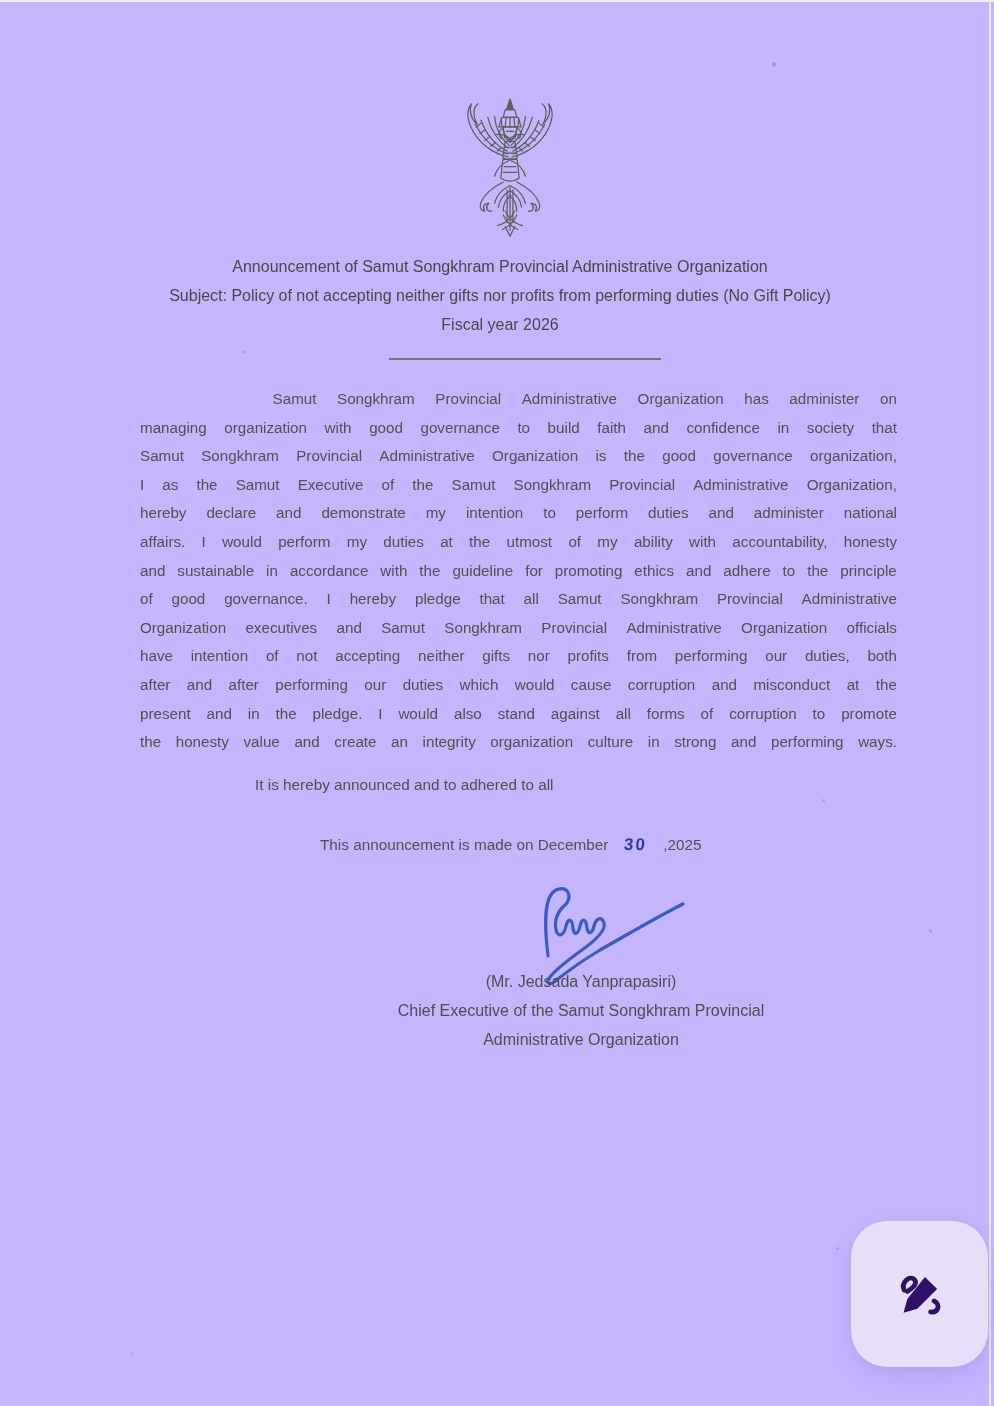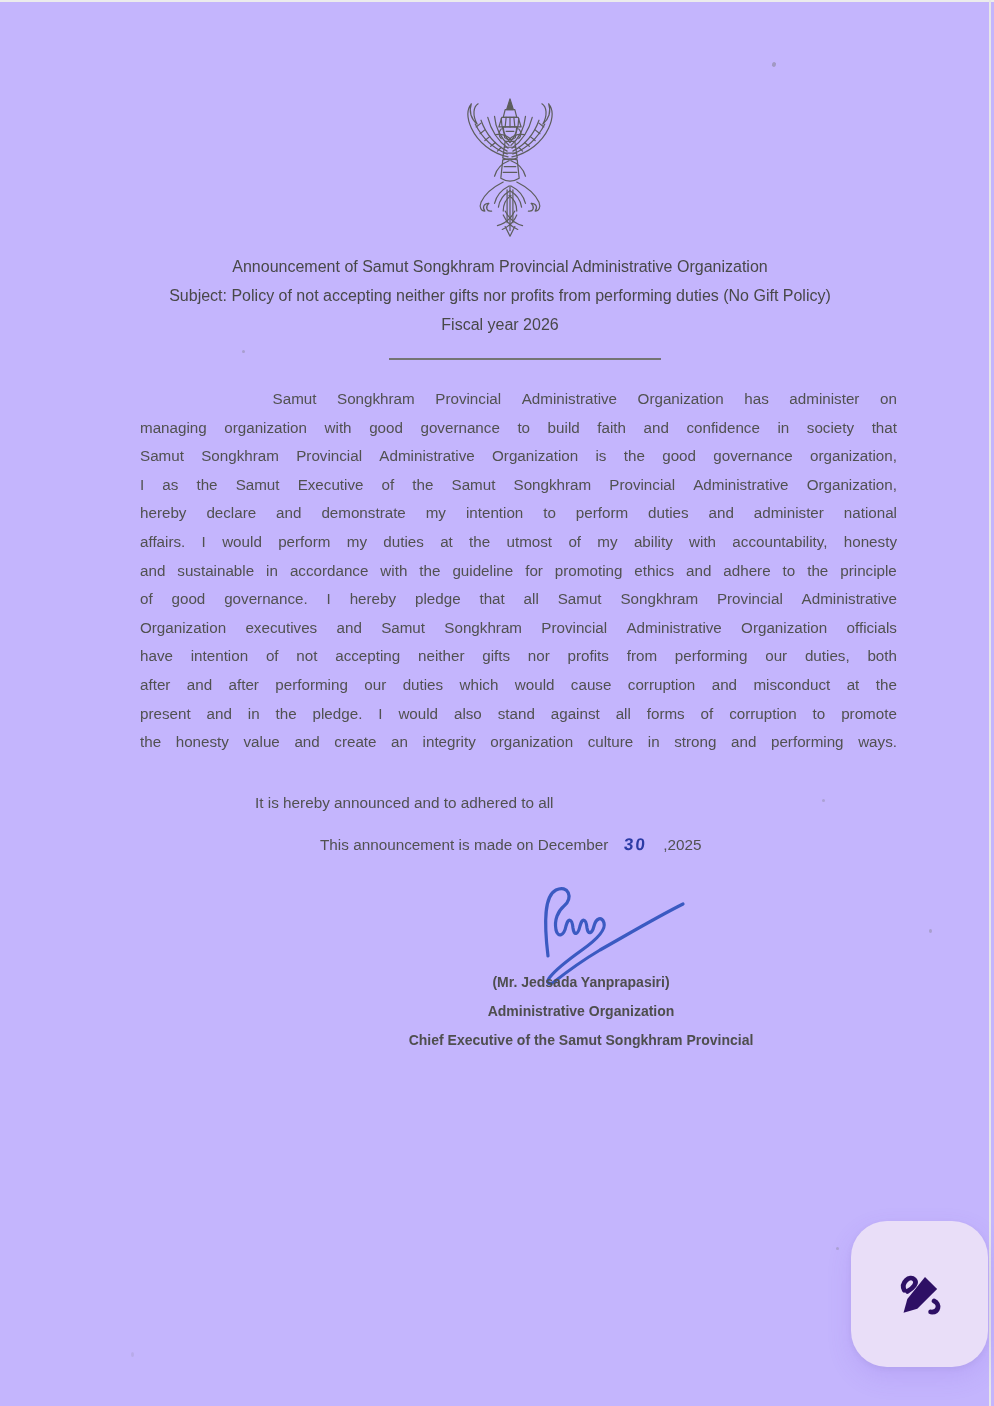--- a/index.html
+++ b/index.html
@@ -15,30 +15,30 @@
 
   .title-block{position:absolute;left:57px;top:252px;width:886px;text-align:center;
     font-size:16px;line-height:29.2px;color:#484848;}
   .divider{position:absolute;left:389px;top:358px;width:272px;height:2px;background:#747474;}
 
   .body-block{position:absolute;left:140px;top:390px;width:757px;font-size:15.2px;color:#515151;}
   .body-line{display:flex;justify-content:space-between;align-items:baseline;height:28.6px;}
   .body-line span{white-space:pre;}
   .body-line:first-child::before{content:"";flex:0 0 auto;width:112px;}
 
-  .closing{position:absolute;left:255px;top:776px;font-size:15.3px;color:#515151;margin-top:18px;}
+  .closing{position:absolute;left:255px;top:776px;font-size:15.3px;color:#515151;}
 
   .dateline{position:absolute;left:320px;top:835px;font-size:15.3px;color:#515151;}
   .dateline .day{display:inline-block;margin:0 16px;color:#2c3ba5;font-weight:700;
     font-size:17px;letter-spacing:2px;transform:skewX(-5deg);}
 
   .sig{position:absolute;left:520px;top:878px;width:172px;height:110px;}
 
   .signer{position:absolute;left:381px;top:968px;width:400px;text-align:center;
-    font-size:14px;line-height:28.8px;color:#4e4e4e;font-weight:bold;}
+    font-size:16px;line-height:28.8px;color:#4e4e4e;}
 
   .fab{position:absolute;left:851px;top:1221px;width:137px;height:146px;border:none;
     border-radius:36px;background:#e9def8;cursor:pointer;
     display:flex;align-items:center;justify-content:center;
     box-shadow:0 10px 26px rgba(120,80,220,.14),0 2px 6px rgba(0,0,0,.05);}
   .fab svg{width:52px;height:52px;}
 
   .speck{position:absolute;border-radius:50%;background:rgba(115,115,115,.42);}
   .speck.s1{left:772px;top:62px;width:4px;height:5px;transform:rotate(20deg);}
   .speck.s2{left:242px;top:350px;width:3px;height:3px;opacity:.8;}
@@ -307,22 +307,22 @@
     <path d="M28 78 C24 45 24 18 36 12 C48 6 54 20 44 28 C38 33 34 42 36 52
              C38 60 44 58 46 48 C48 40 52 40 53 50 C54 58 58 57 60 48
              C62 40 66 40 67 50 C68 57 72 56 74 48 C76 40 82 38 84 45
              C86 52 76 62 62 72 C48 82 34 94 30 99 C26 104 28 108 34 104
              C44 96 60 84 80 72 C105 58 135 40 163 26" fill="none" stroke="#2f52bd" stroke-width="3.2" stroke-linecap="round" stroke-linejoin="round" opacity="0.92"></path>
   </svg>
 
   <div class="signer">
     <div>(Mr. Jedsada Yanprapasiri)</div>
     <div>
+        <div>Chief Executive of the Samut Songkhram Provincial</div>
         <div>Administrative Organization</div>
-        <div>Chief Executive of the Samut Songkhram Provincial</div>
       </div>
   </div>
 
   <button class="fab">
     <svg viewBox="0 0 48 48" aria-hidden="true">
       <path d="M9.5 20.5 C6 13.5 14.5 6.2 18.9 10.7 C21.9 13.8 17.8 18.6 12.4 21.6" fill="none" stroke="#2e1065" stroke-width="4.4" stroke-linecap="round"></path>
       <path d="M37 30.5 C42.8 33 41.6 41.4 33.8 40.6" fill="none" stroke="#2e1065" stroke-width="4.4" stroke-linecap="round"></path>
       <path d="M28.6 8.2 L39.8 19.4 L21.5 37.7 L8.8 41.2 L12.3 28.5 Z" fill="#2e1065"></path>
     </svg>
   </button>

